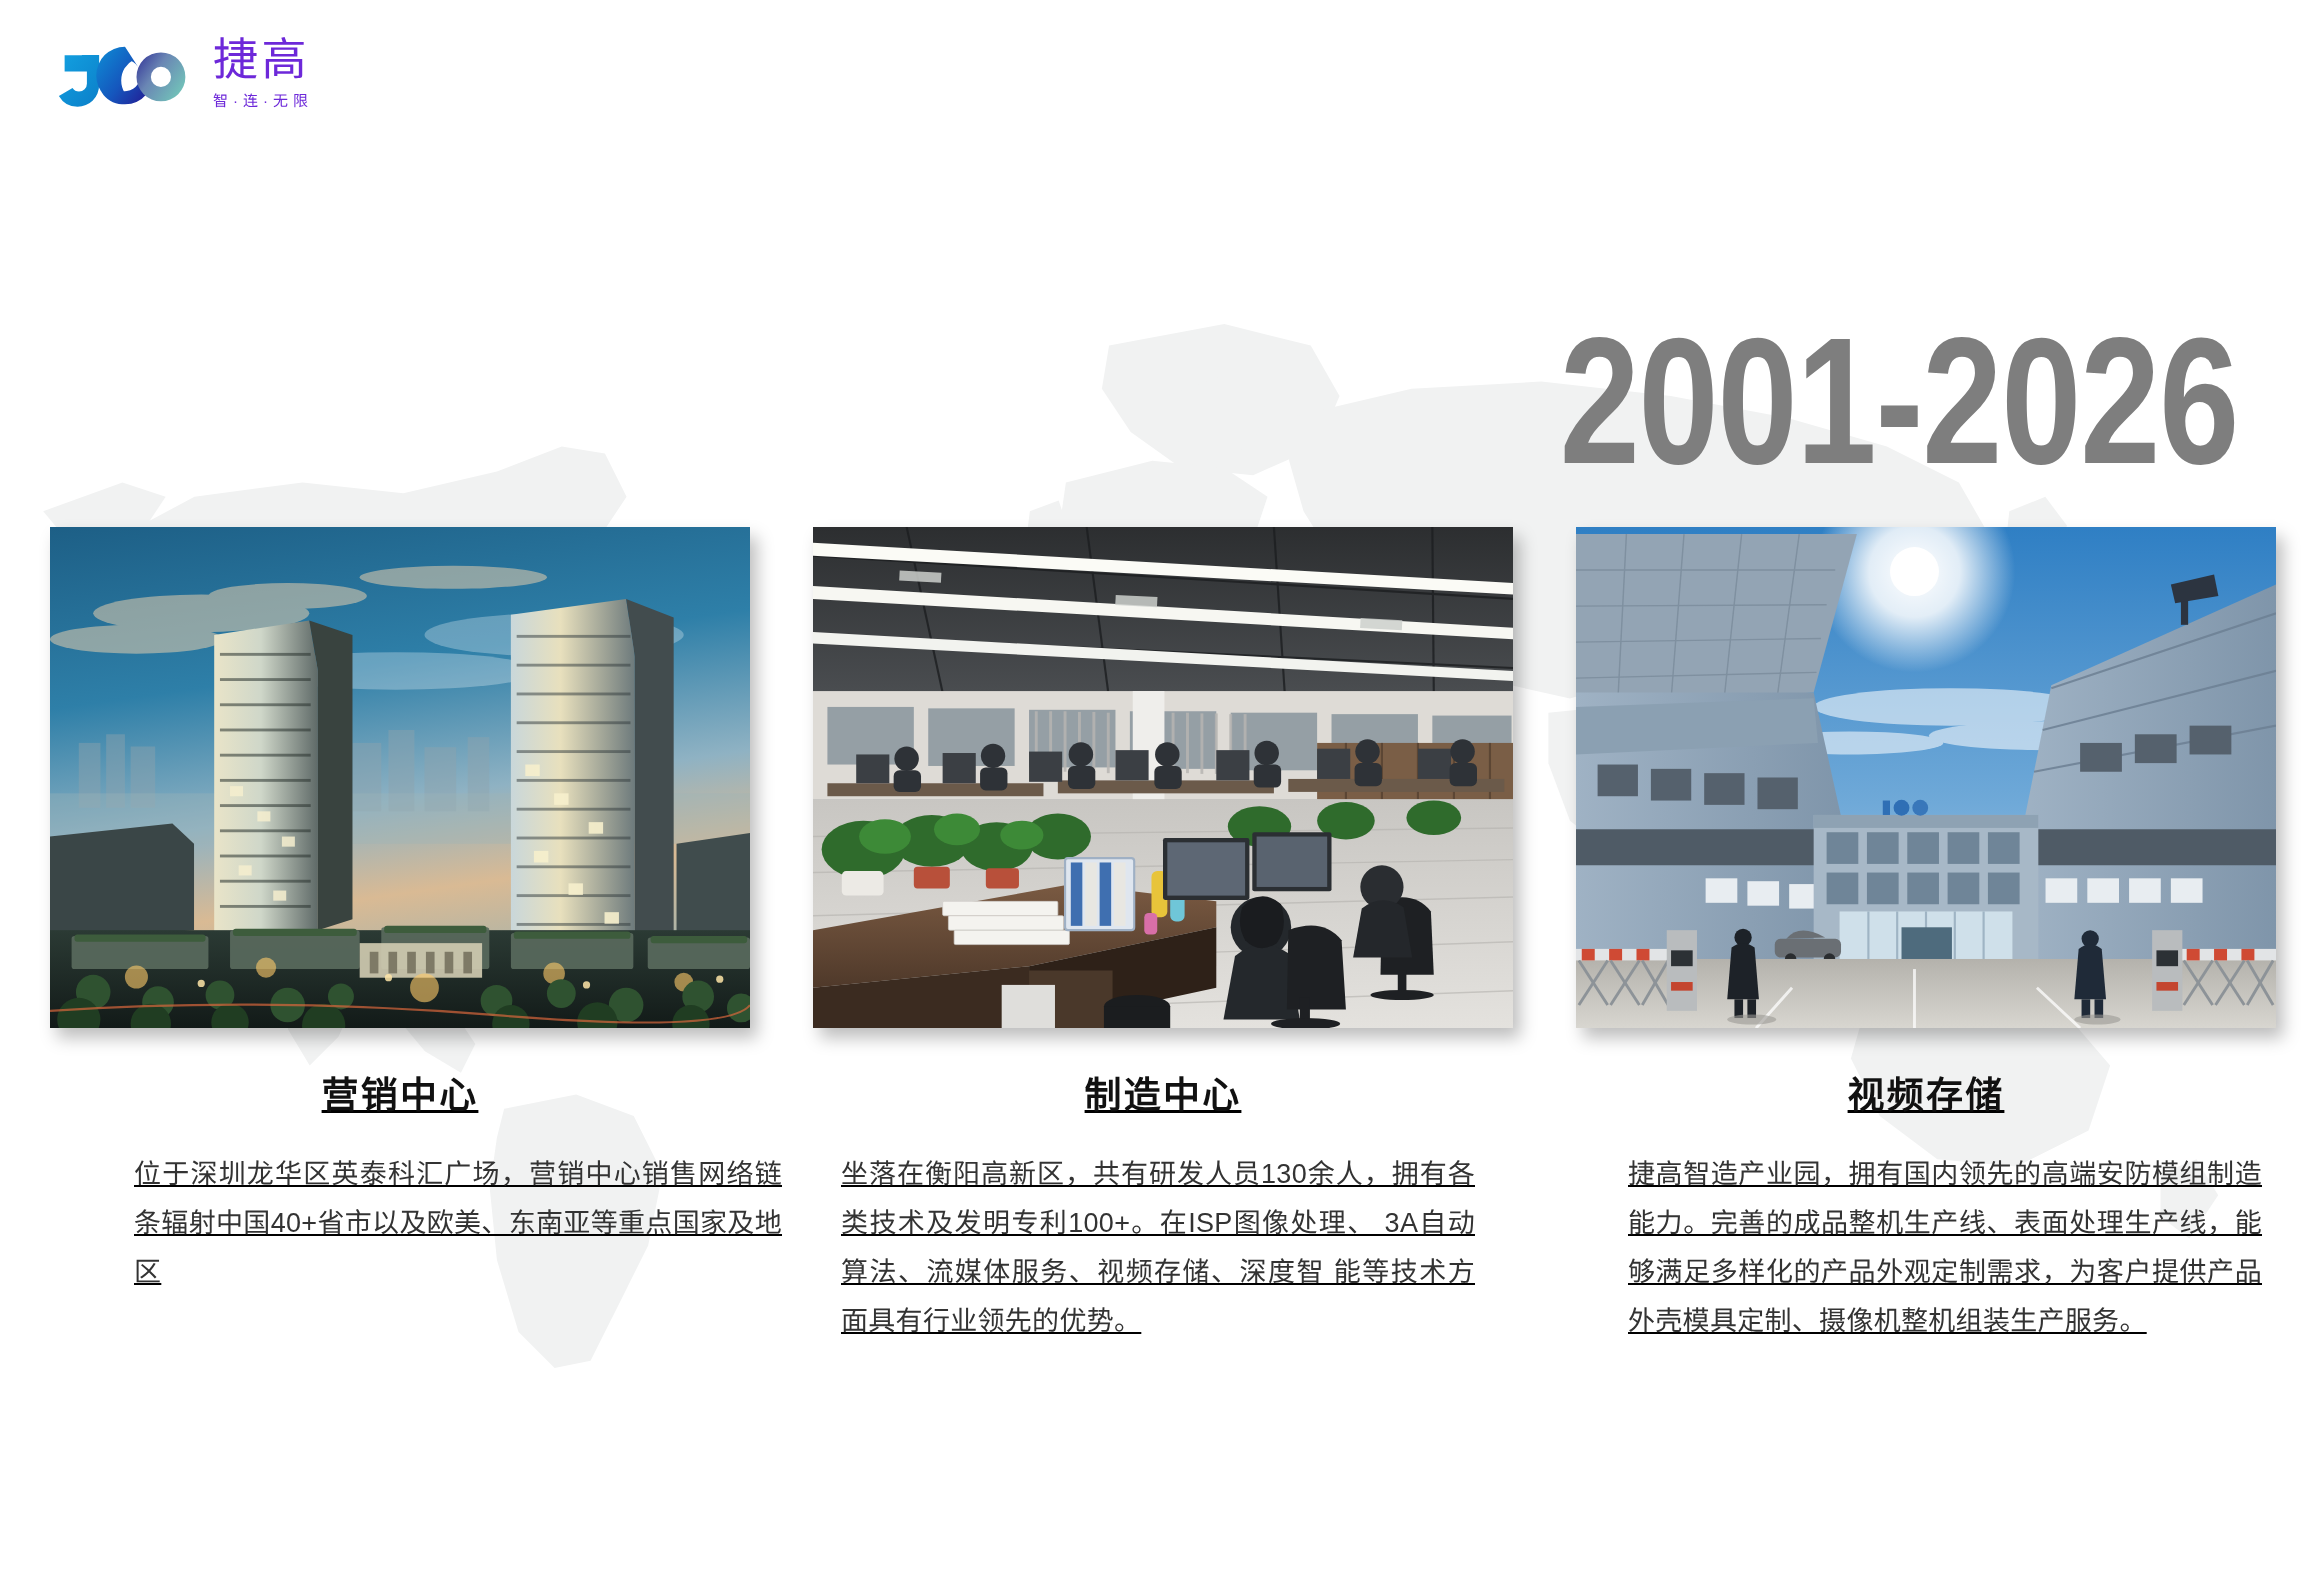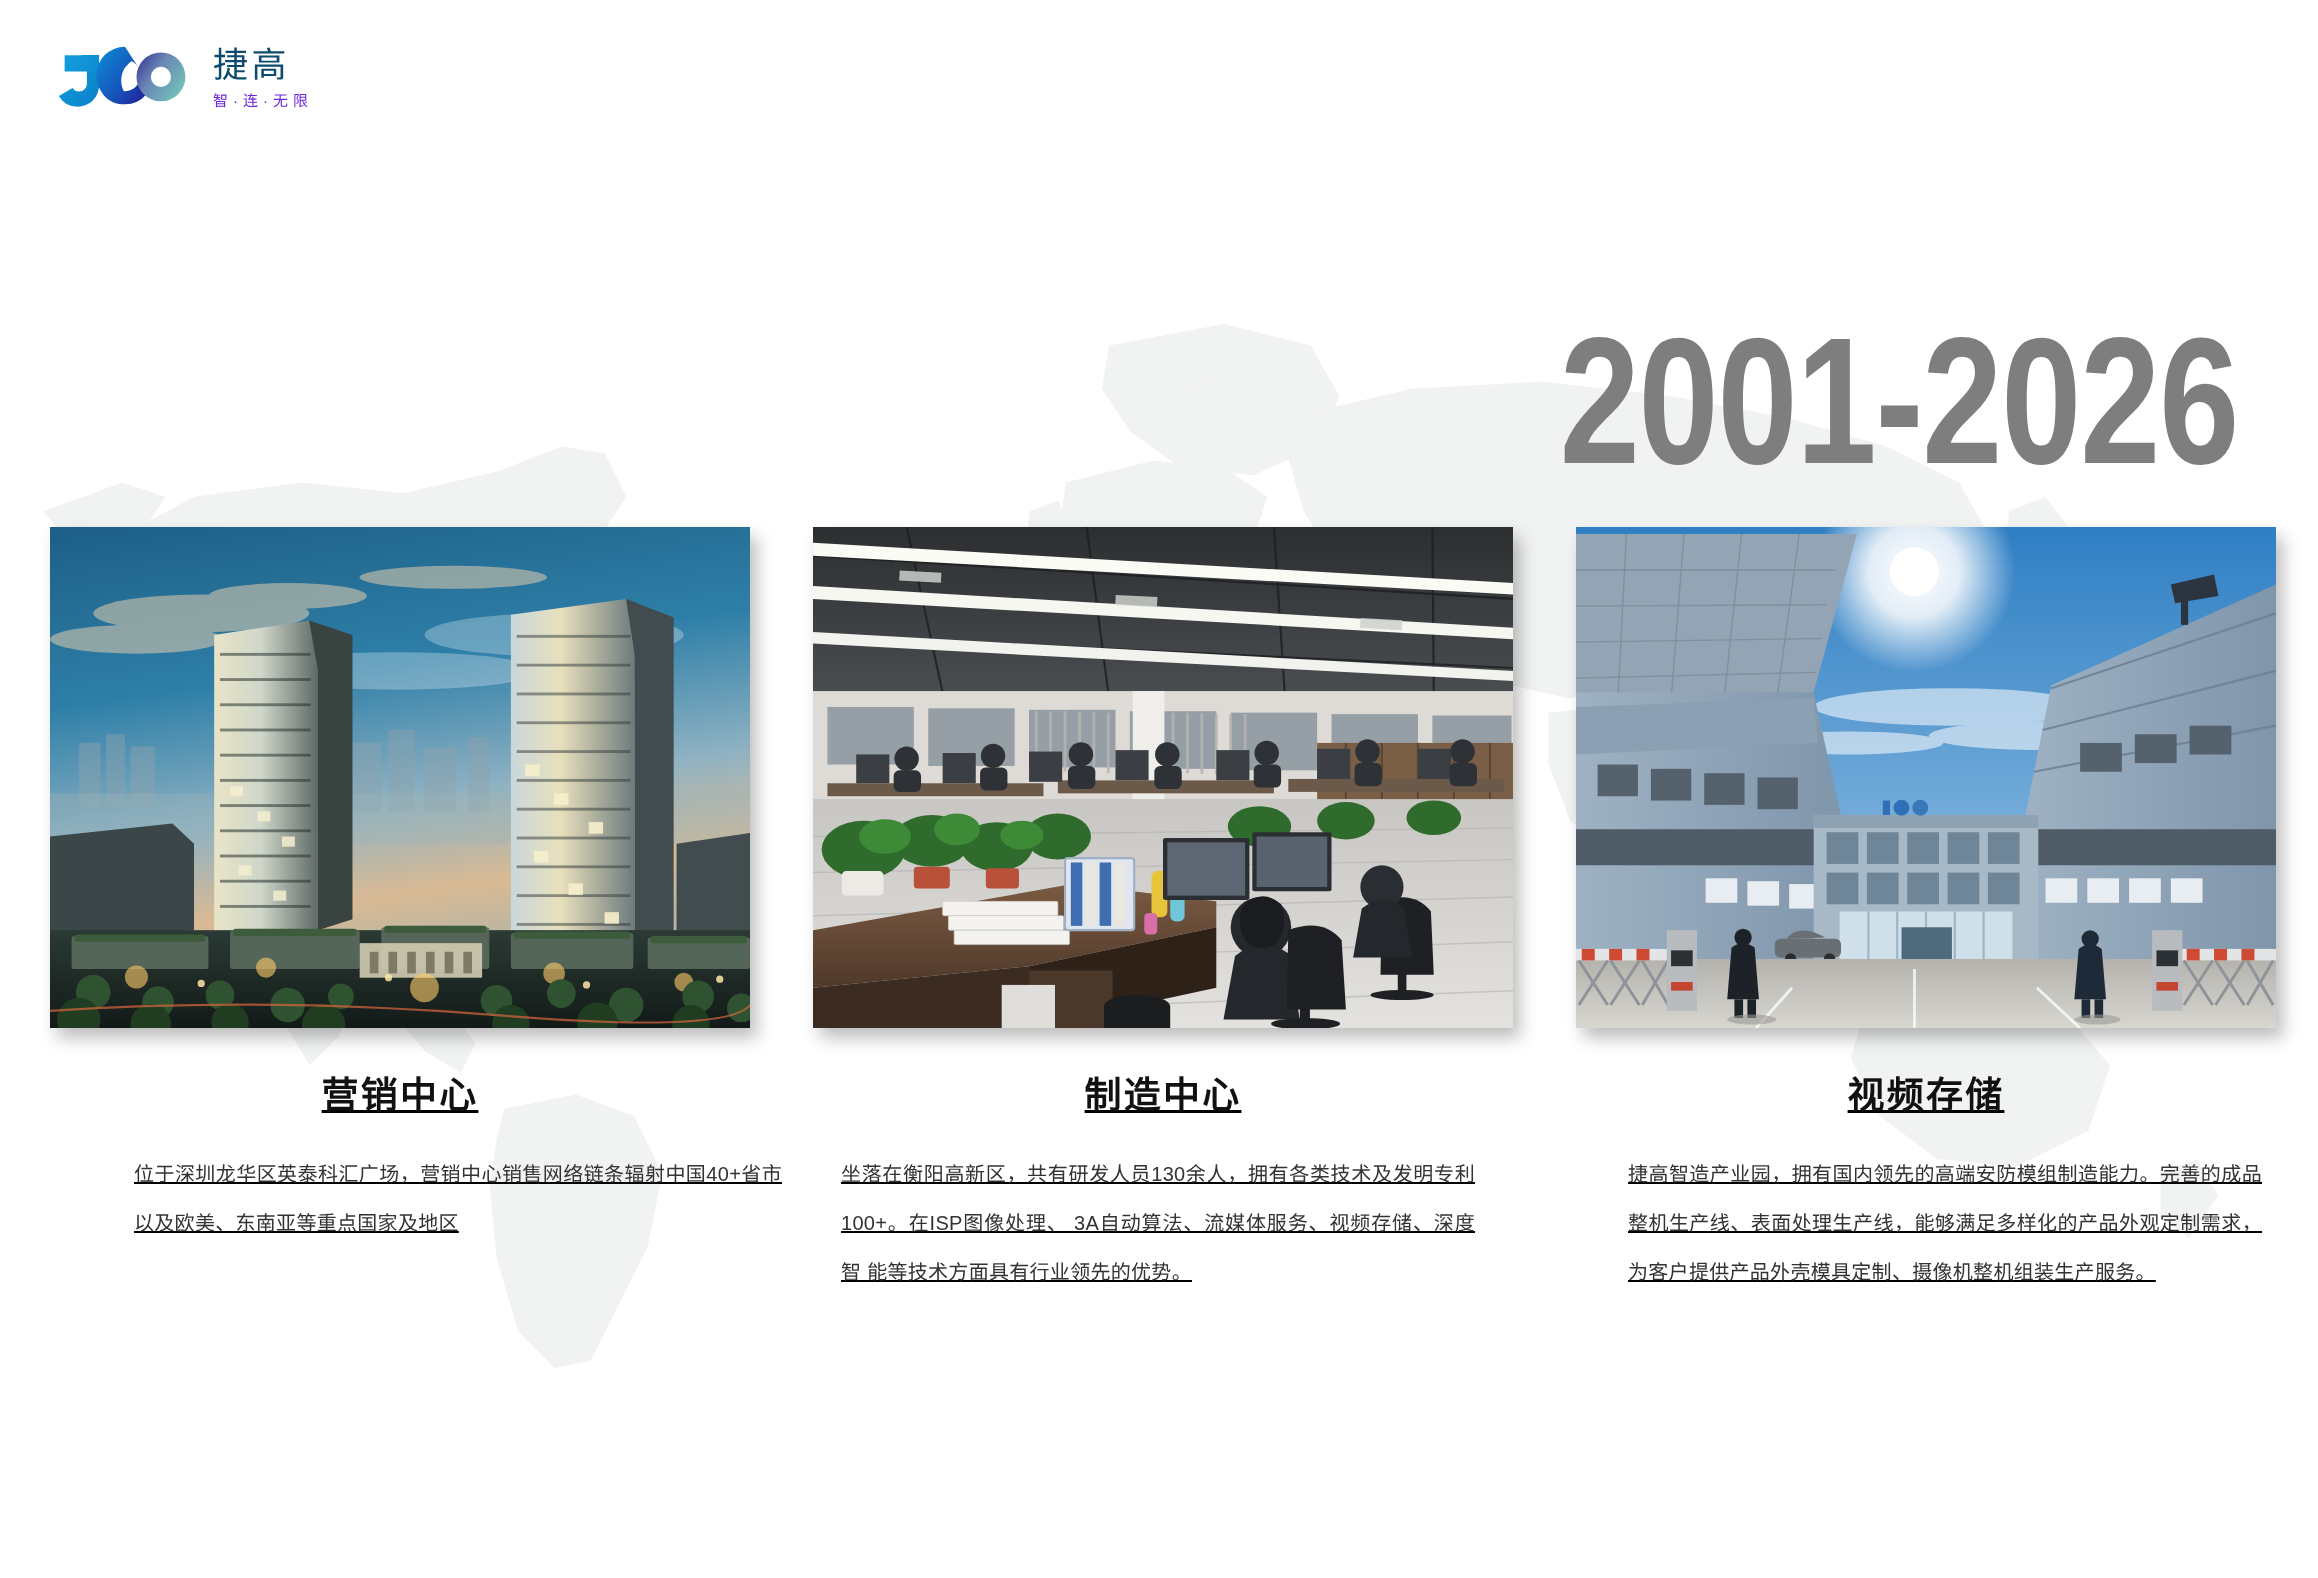--- a/index.html
+++ b/index.html
@@ -46,23 +46,23 @@
     gap: 19px;
   }
   .logo-mark { width: 138px; height: 78px; display: block; }
   .logo-words {
     display: flex;
     flex-direction: column;
     align-items: flex-start;
     padding-bottom: 2.9px;
   }
   .logo-cn {
-    font-size: 35px;
+    font-size: 45px;
     letter-spacing: 3.6px;
-    color: #0c4a6e;
+    color: #6d28d9;
     line-height: 1.02;
     font-weight: 400;
   }
   .logo-tagline {
     font-size: 15px;
     letter-spacing: 5px;
     color: #6d28d9;
     margin-top: 6.5px;
     font-weight: 400;
   }
@@ -118,21 +118,21 @@
     letter-spacing: 2.2px;
     text-align: center;
     line-height: 1.1;
   }
 
   .card-body {
     margin-top: 33px;
     width: 648px;
     align-self: flex-start;
     margin-left: 84px;
-    font-size: 20px;
+    font-size: 27px;
     line-height: 49px;
     color: #333333;
     text-align: justify;
     letter-spacing: 0.3px;
   }
   .card:nth-child(2) .card-body { margin-left: 28px; width: 634px; }
   .card:nth-child(3) .card-body { margin-left: 52px; width: 634px; }
 </style>
 </head>
 <body>

